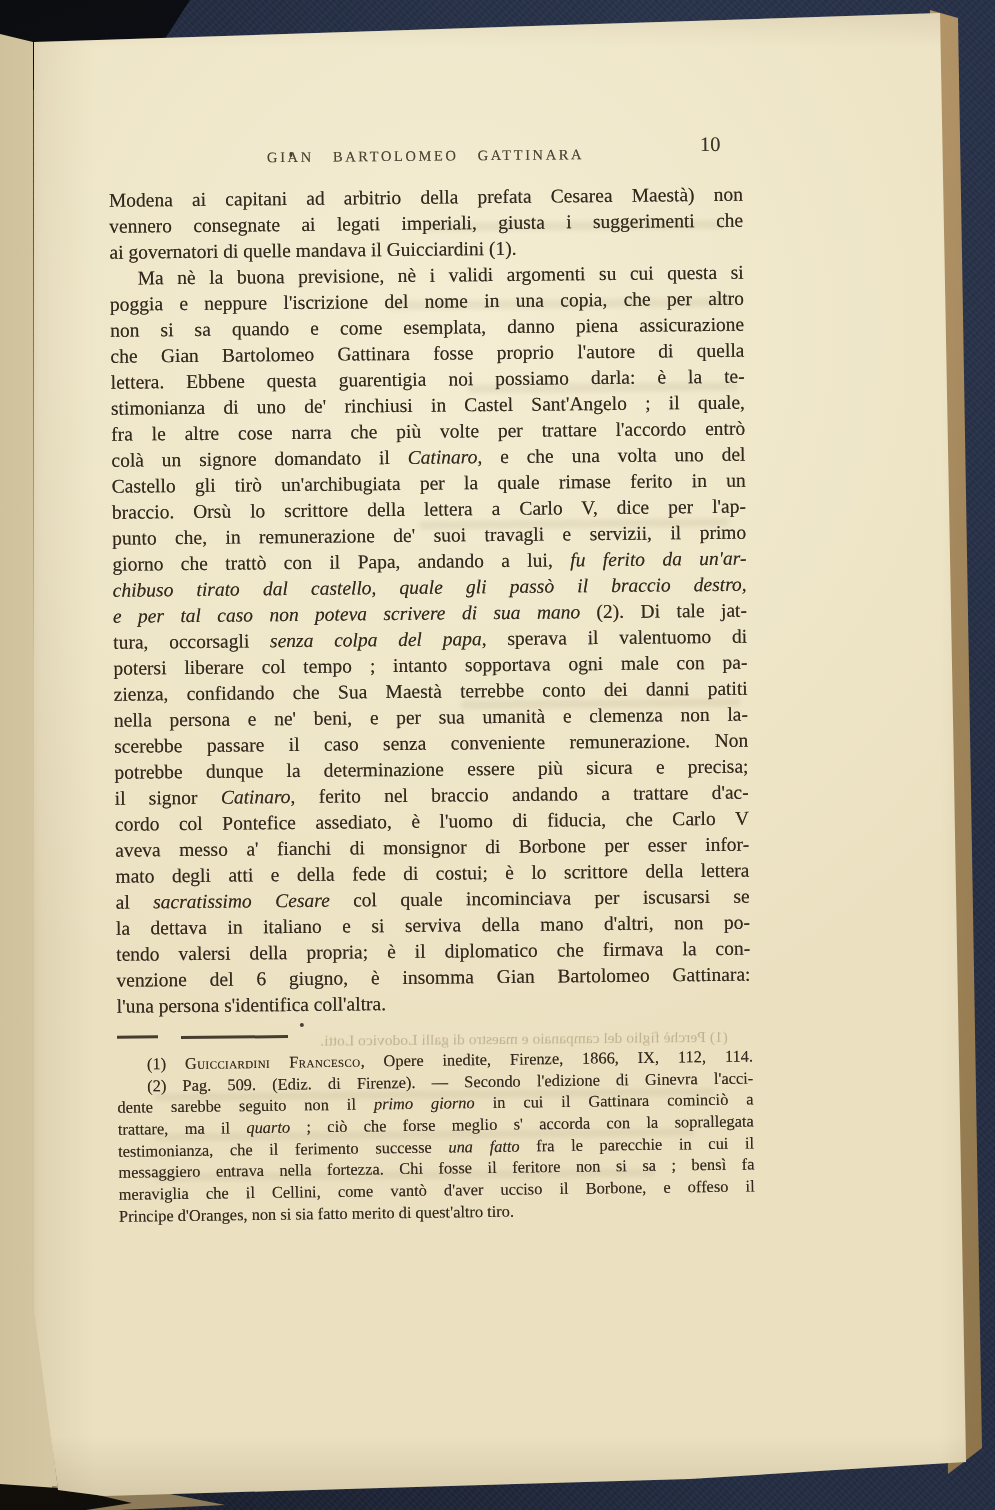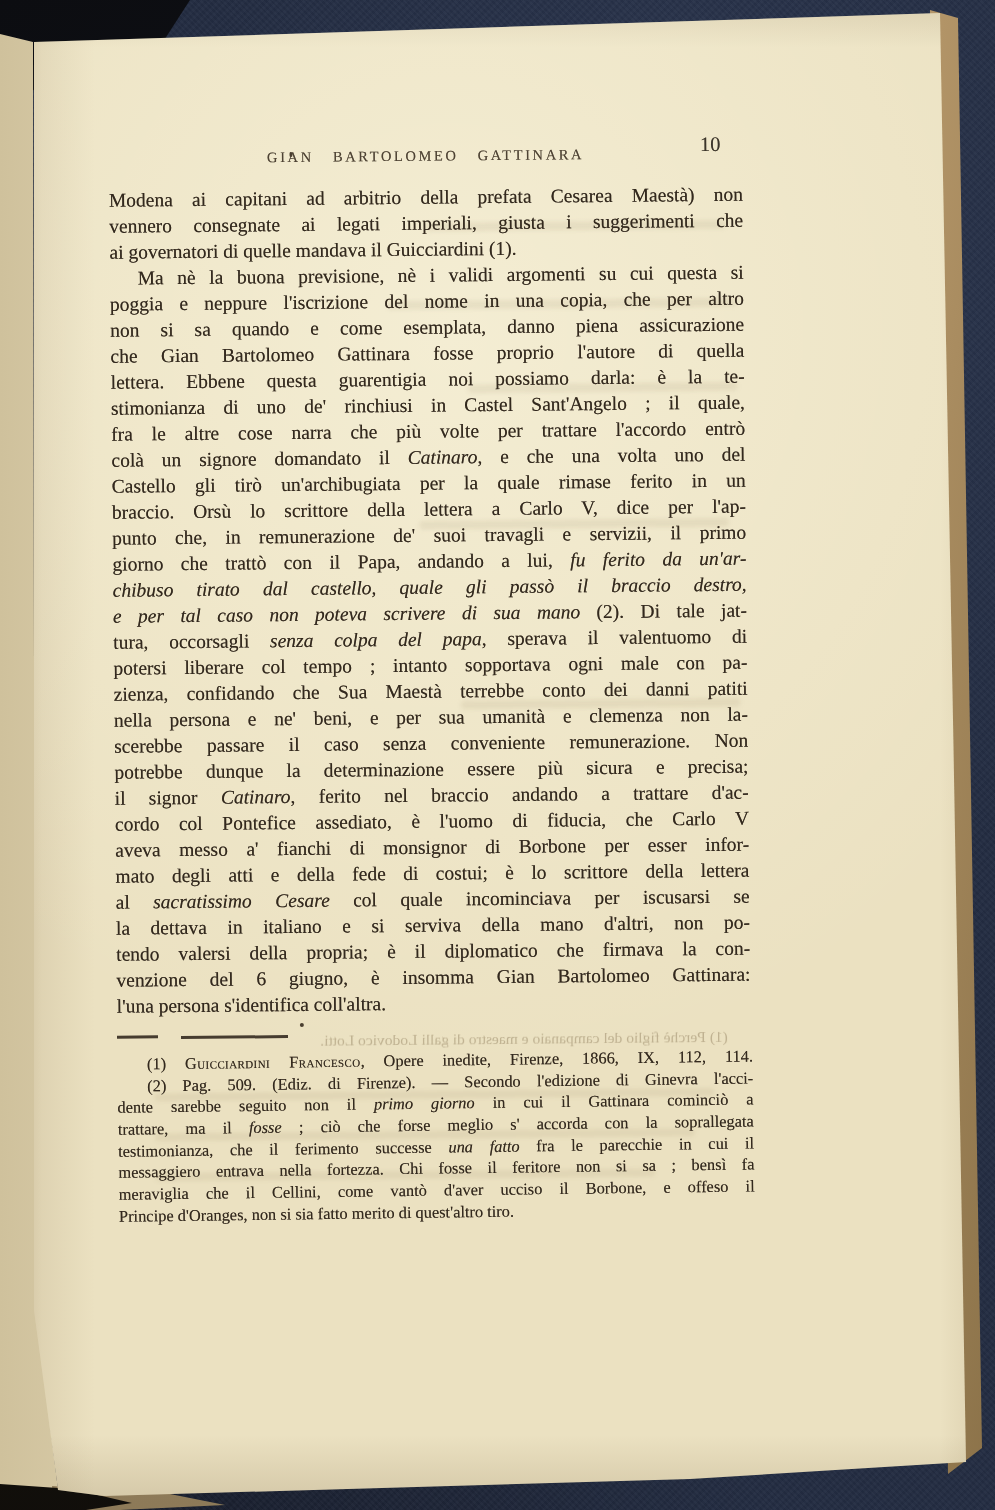--- a/index.html
+++ b/index.html
@@ -152,21 +152,21 @@
 
     <div id="separator">
       <span class="seg1"></span>
       <span class="seg2"></span>
     </div>
 
     <div id="footnote-block">
         <div class="fline just" style="text-indent: 30px;"><span>(1) </span><span class="sc">Guicciardini Francesco</span><span>, Opere inedite, Firenze, 1866, IX, 112, 114.</span></div>
         <div class="fline just" style="text-indent: 30px;"><span>(2) Pag. 509. (Ediz. di Firenze). — Secondo l'edizione di Ginevra l'acci-</span></div>
         <div class="fline just"><span>dente sarebbe seguito non il </span><i>primo giorno</i><span> in cui il Gattinara cominciò a</span></div>
-        <div class="fline just"><span>trattare, ma il </span><i>fosse</i><span> ; ciò che forse meglio s' accorda con la soprallegata</span></div>
+        <div class="fline just"><span>trattare, ma il </span><i>quarto</i><span> ; ciò che forse meglio s' accorda con la soprallegata</span></div>
         <div class="fline just"><span>testimonianza, che il ferimento successe </span><i>una fatto</i><span> fra le parecchie in cui il</span></div>
         <div class="fline just"><span>messaggiero entrava nella fortezza. Chi fosse il feritore non si sa ; bensì fa</span></div>
         <div class="fline just"><span>meraviglia che il Cellini, come vantò d'aver ucciso il Borbone, e offeso il</span></div>
         <div class="fline"><span>Principe d'Oranges, non si sia fatto merito di quest'altro tiro.</span></div>
       </div>
 
     <span class="speck" id="speck-1"></span>
     <span class="speck" id="speck-2"></span>
   </div>
 </div>

